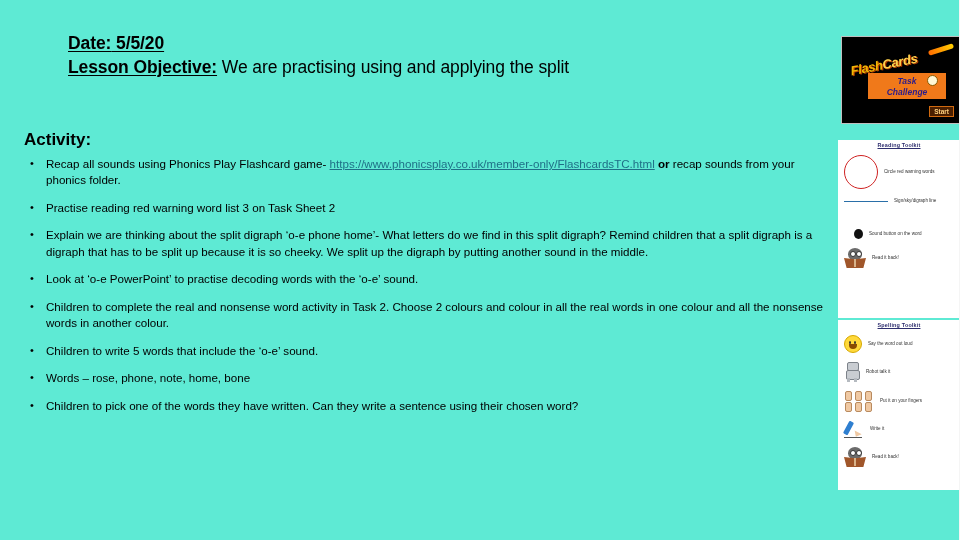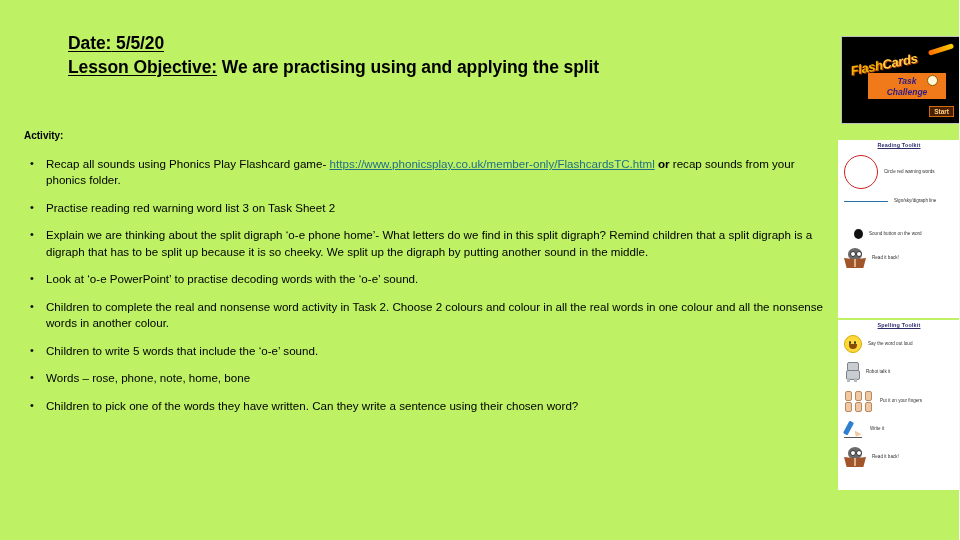--- a/index.html
+++ b/index.html
@@ -13,47 +13,47 @@
     height: 540px;
     overflow: hidden;
     font-family: "Liberation Sans", sans-serif;
     color: #000000;
     position: relative;
   }
 
   .slide {
     position: absolute;
     inset: 0;
-    background: #bef264;
+    background: #5eead4;
   }
 
   
   .title-block {
     position: absolute;
     left: 68px;
     top: 32px;
     width: 780px;
     font-size: 17.5px;
     line-height: 1.36;
     letter-spacing: -0.1px;
   }
   .title-line { display: block; white-space: nowrap; }
   .t-bold-ul {
     font-weight: bold;
     text-decoration: underline;
     text-underline-offset: 2px;
   }
-  .t-normal { font-weight: bold; }
+  .t-normal { font-weight: normal; }
 
   
   .activity-heading {
     position: absolute;
     left: 24px;
     top: 130px;
-    font-size: 10px;
+    font-size: 17px;
     font-weight: bold;
   }
 
   
   .bullets {
     position: absolute;
     left: 24px;
     top: 156px;
     width: 812px;
   }

